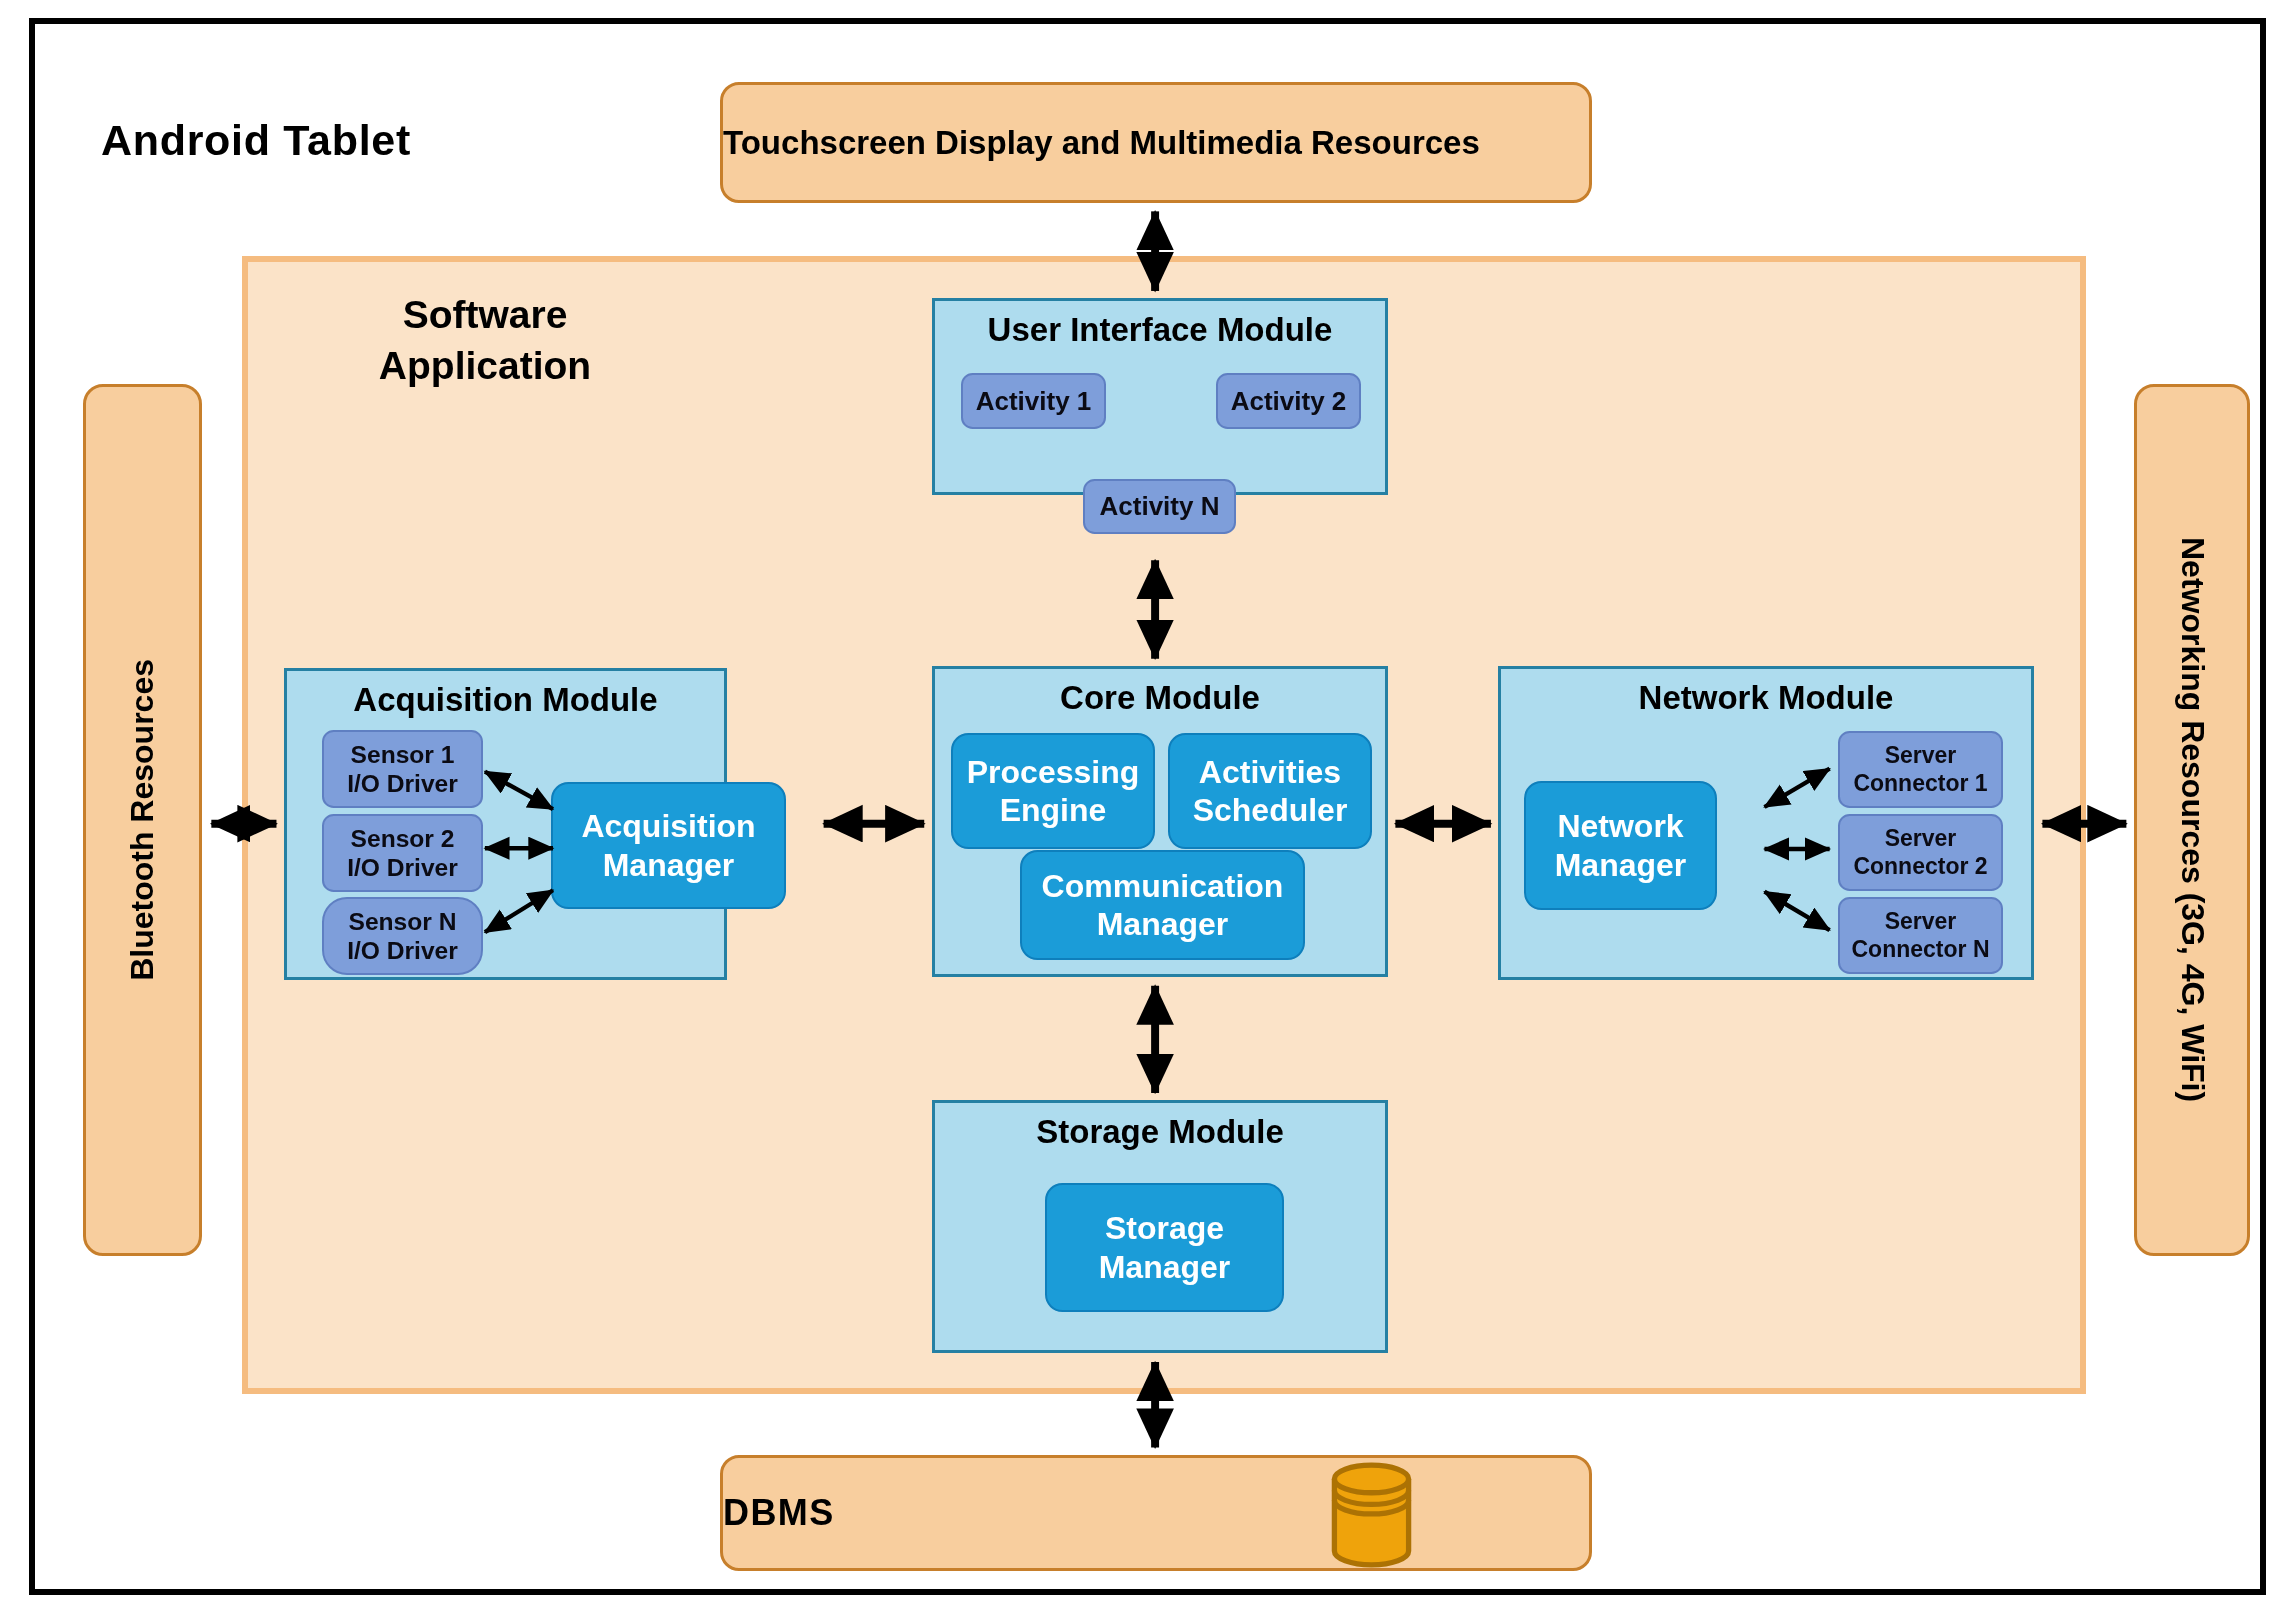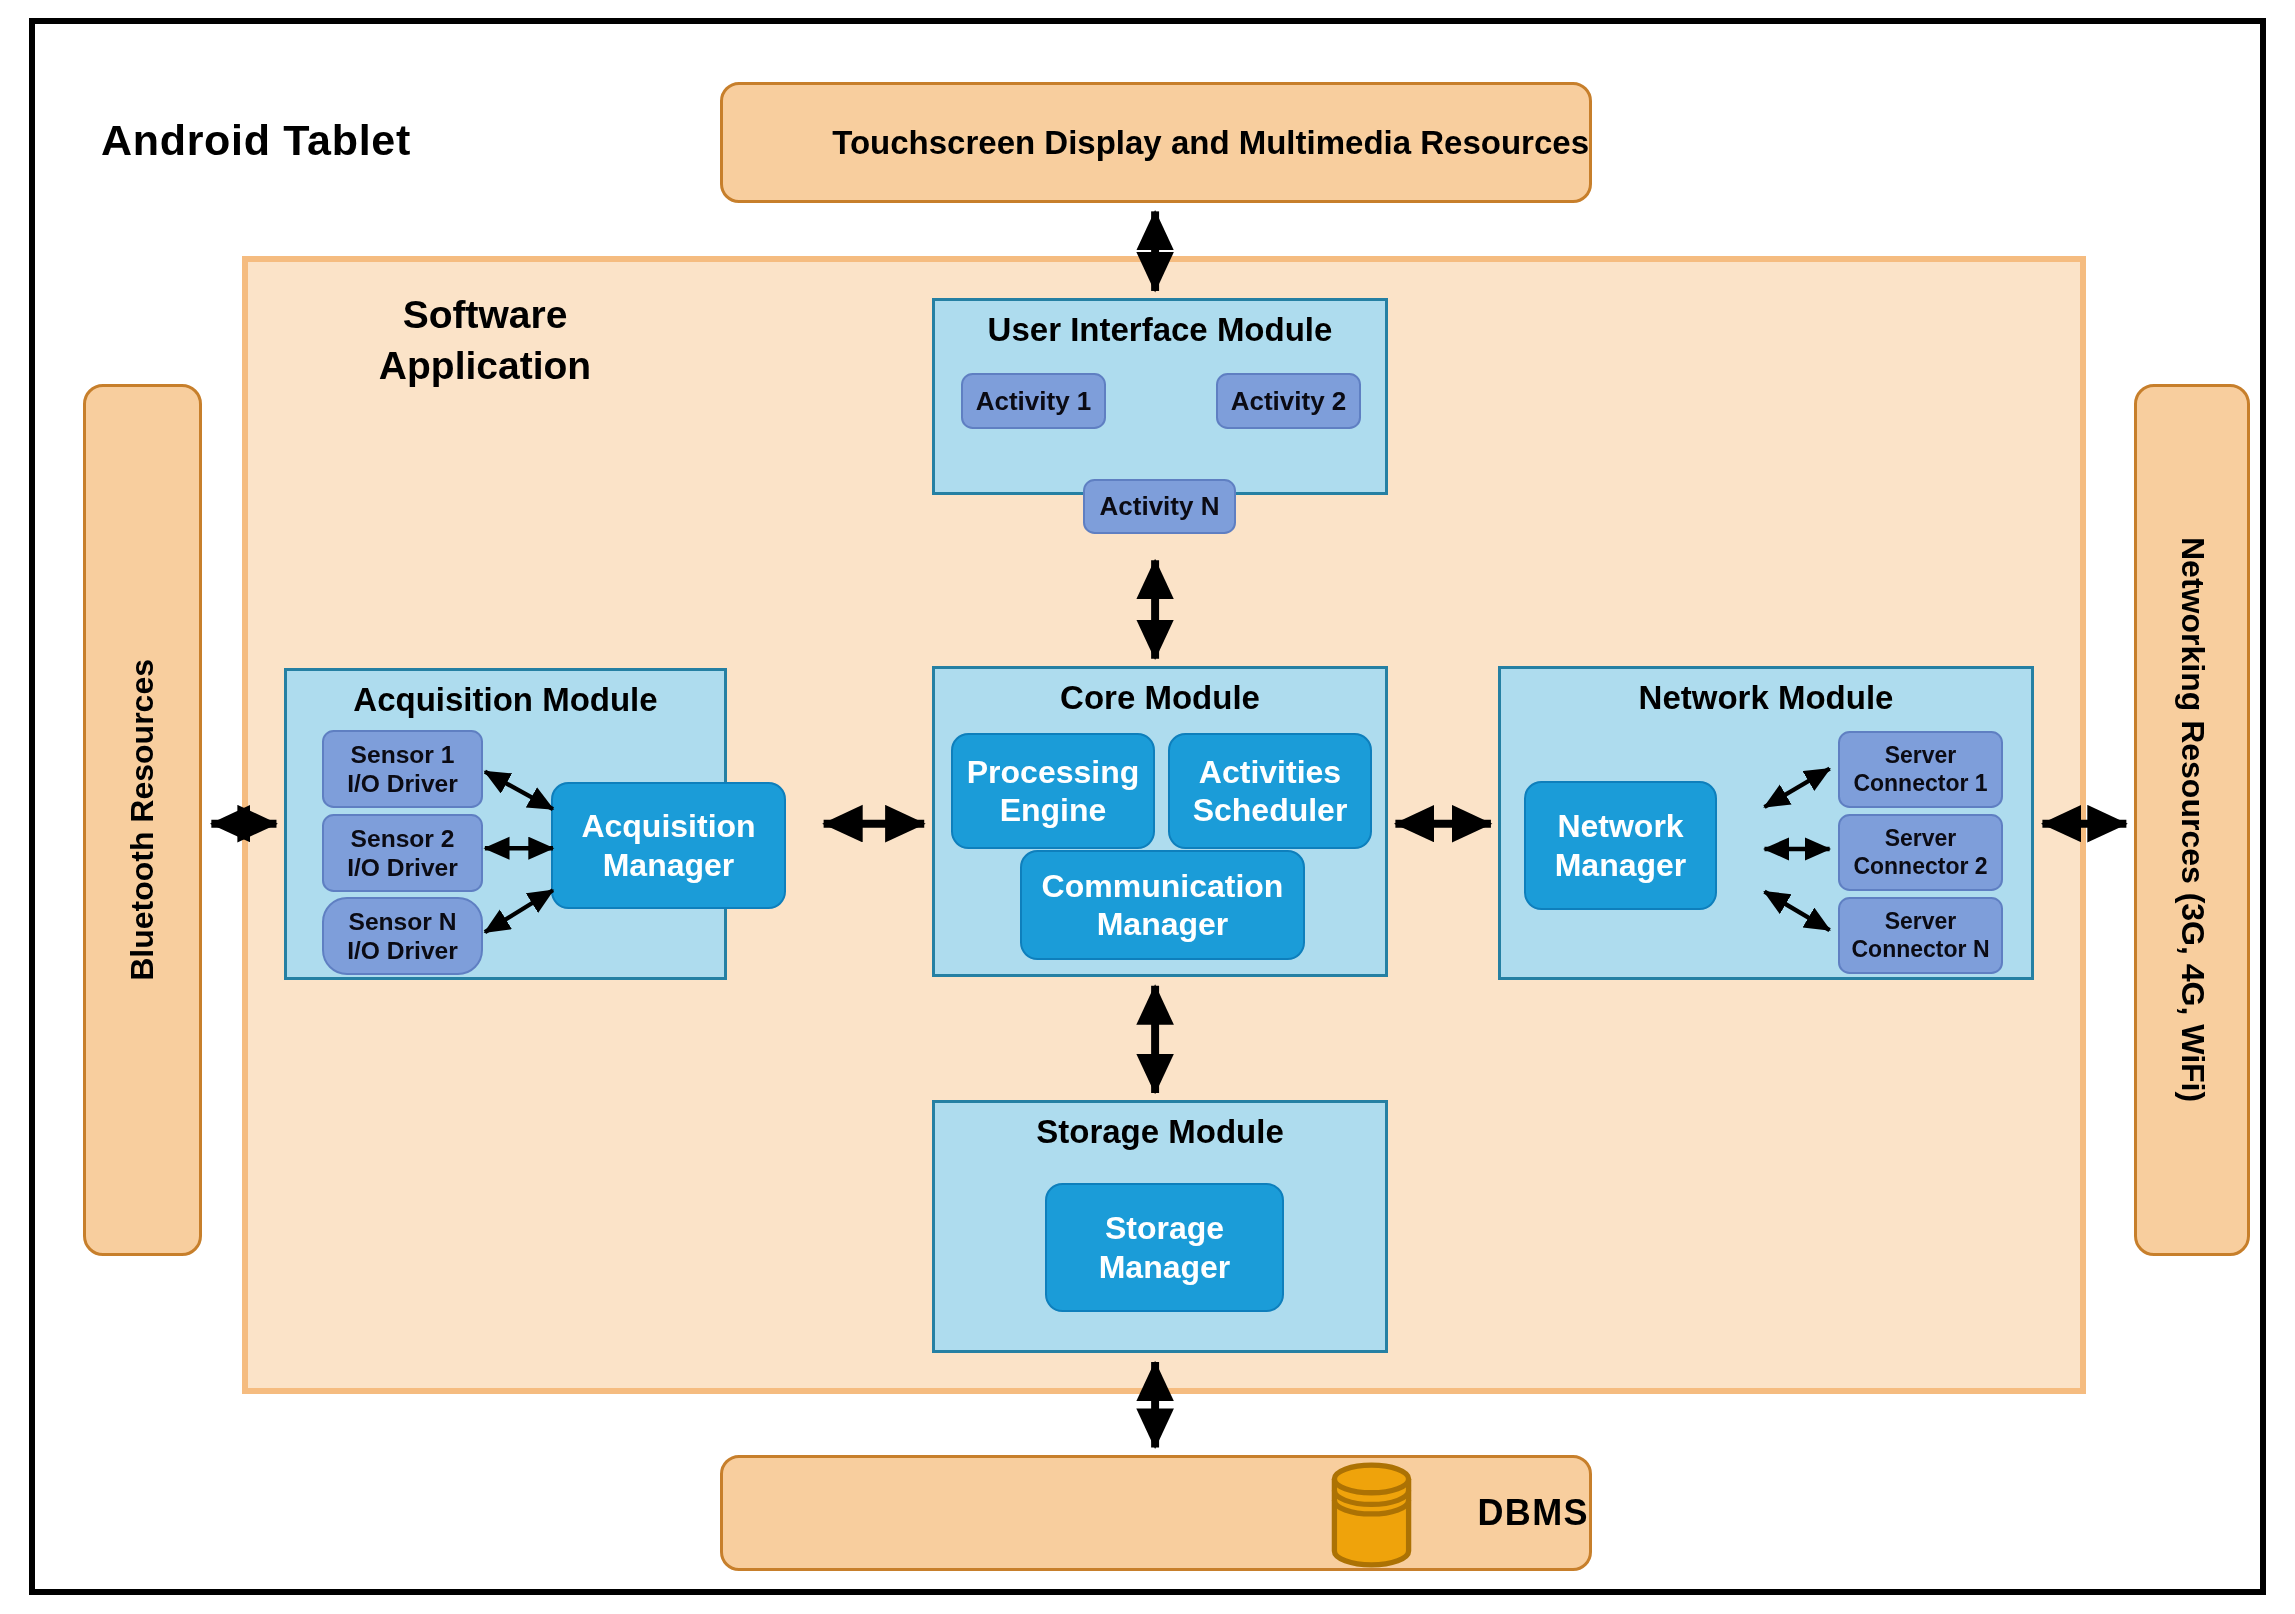--- a/index.html
+++ b/index.html
@@ -17,23 +17,22 @@
     font-family:"Liberation Sans", sans-serif;font-weight:bold;color:#000;
     overflow:hidden;
   }
   .abs{position:absolute;box-sizing:border-box;}
   .frame{left:29px;top:18px;width:2237px;height:1577px;border:6.5px solid #000;background:#fff;}
 
   .device-label{left:101px;top:116px;font-size:43px;letter-spacing:0.7px;}
 
   .orange-box{
     background:var(--orange-fill);border:3.6px solid var(--orange-border);
-    border-radius:19px;display:flex;align-items:center;justify-content:flex-end;
+    border-radius:19px;display:flex;align-items:center;justify-content:flex-start;
     text-align:center;
-    padding-left:40px;
   }
   .touchscreen{left:720px;top:82px;width:872px;height:121px;font-size:33px;}
 
   .panel{
     left:242px;top:256px;width:1844px;height:1138px;
     background:var(--panel-fill);border:6.5px solid var(--panel-border);
   }
   .panel-label{left:333px;top:290px;width:304px;font-size:39px;line-height:1.3;text-align:center;}
 
   .module{background:var(--module-fill);border:3.6px solid var(--module-border);}

